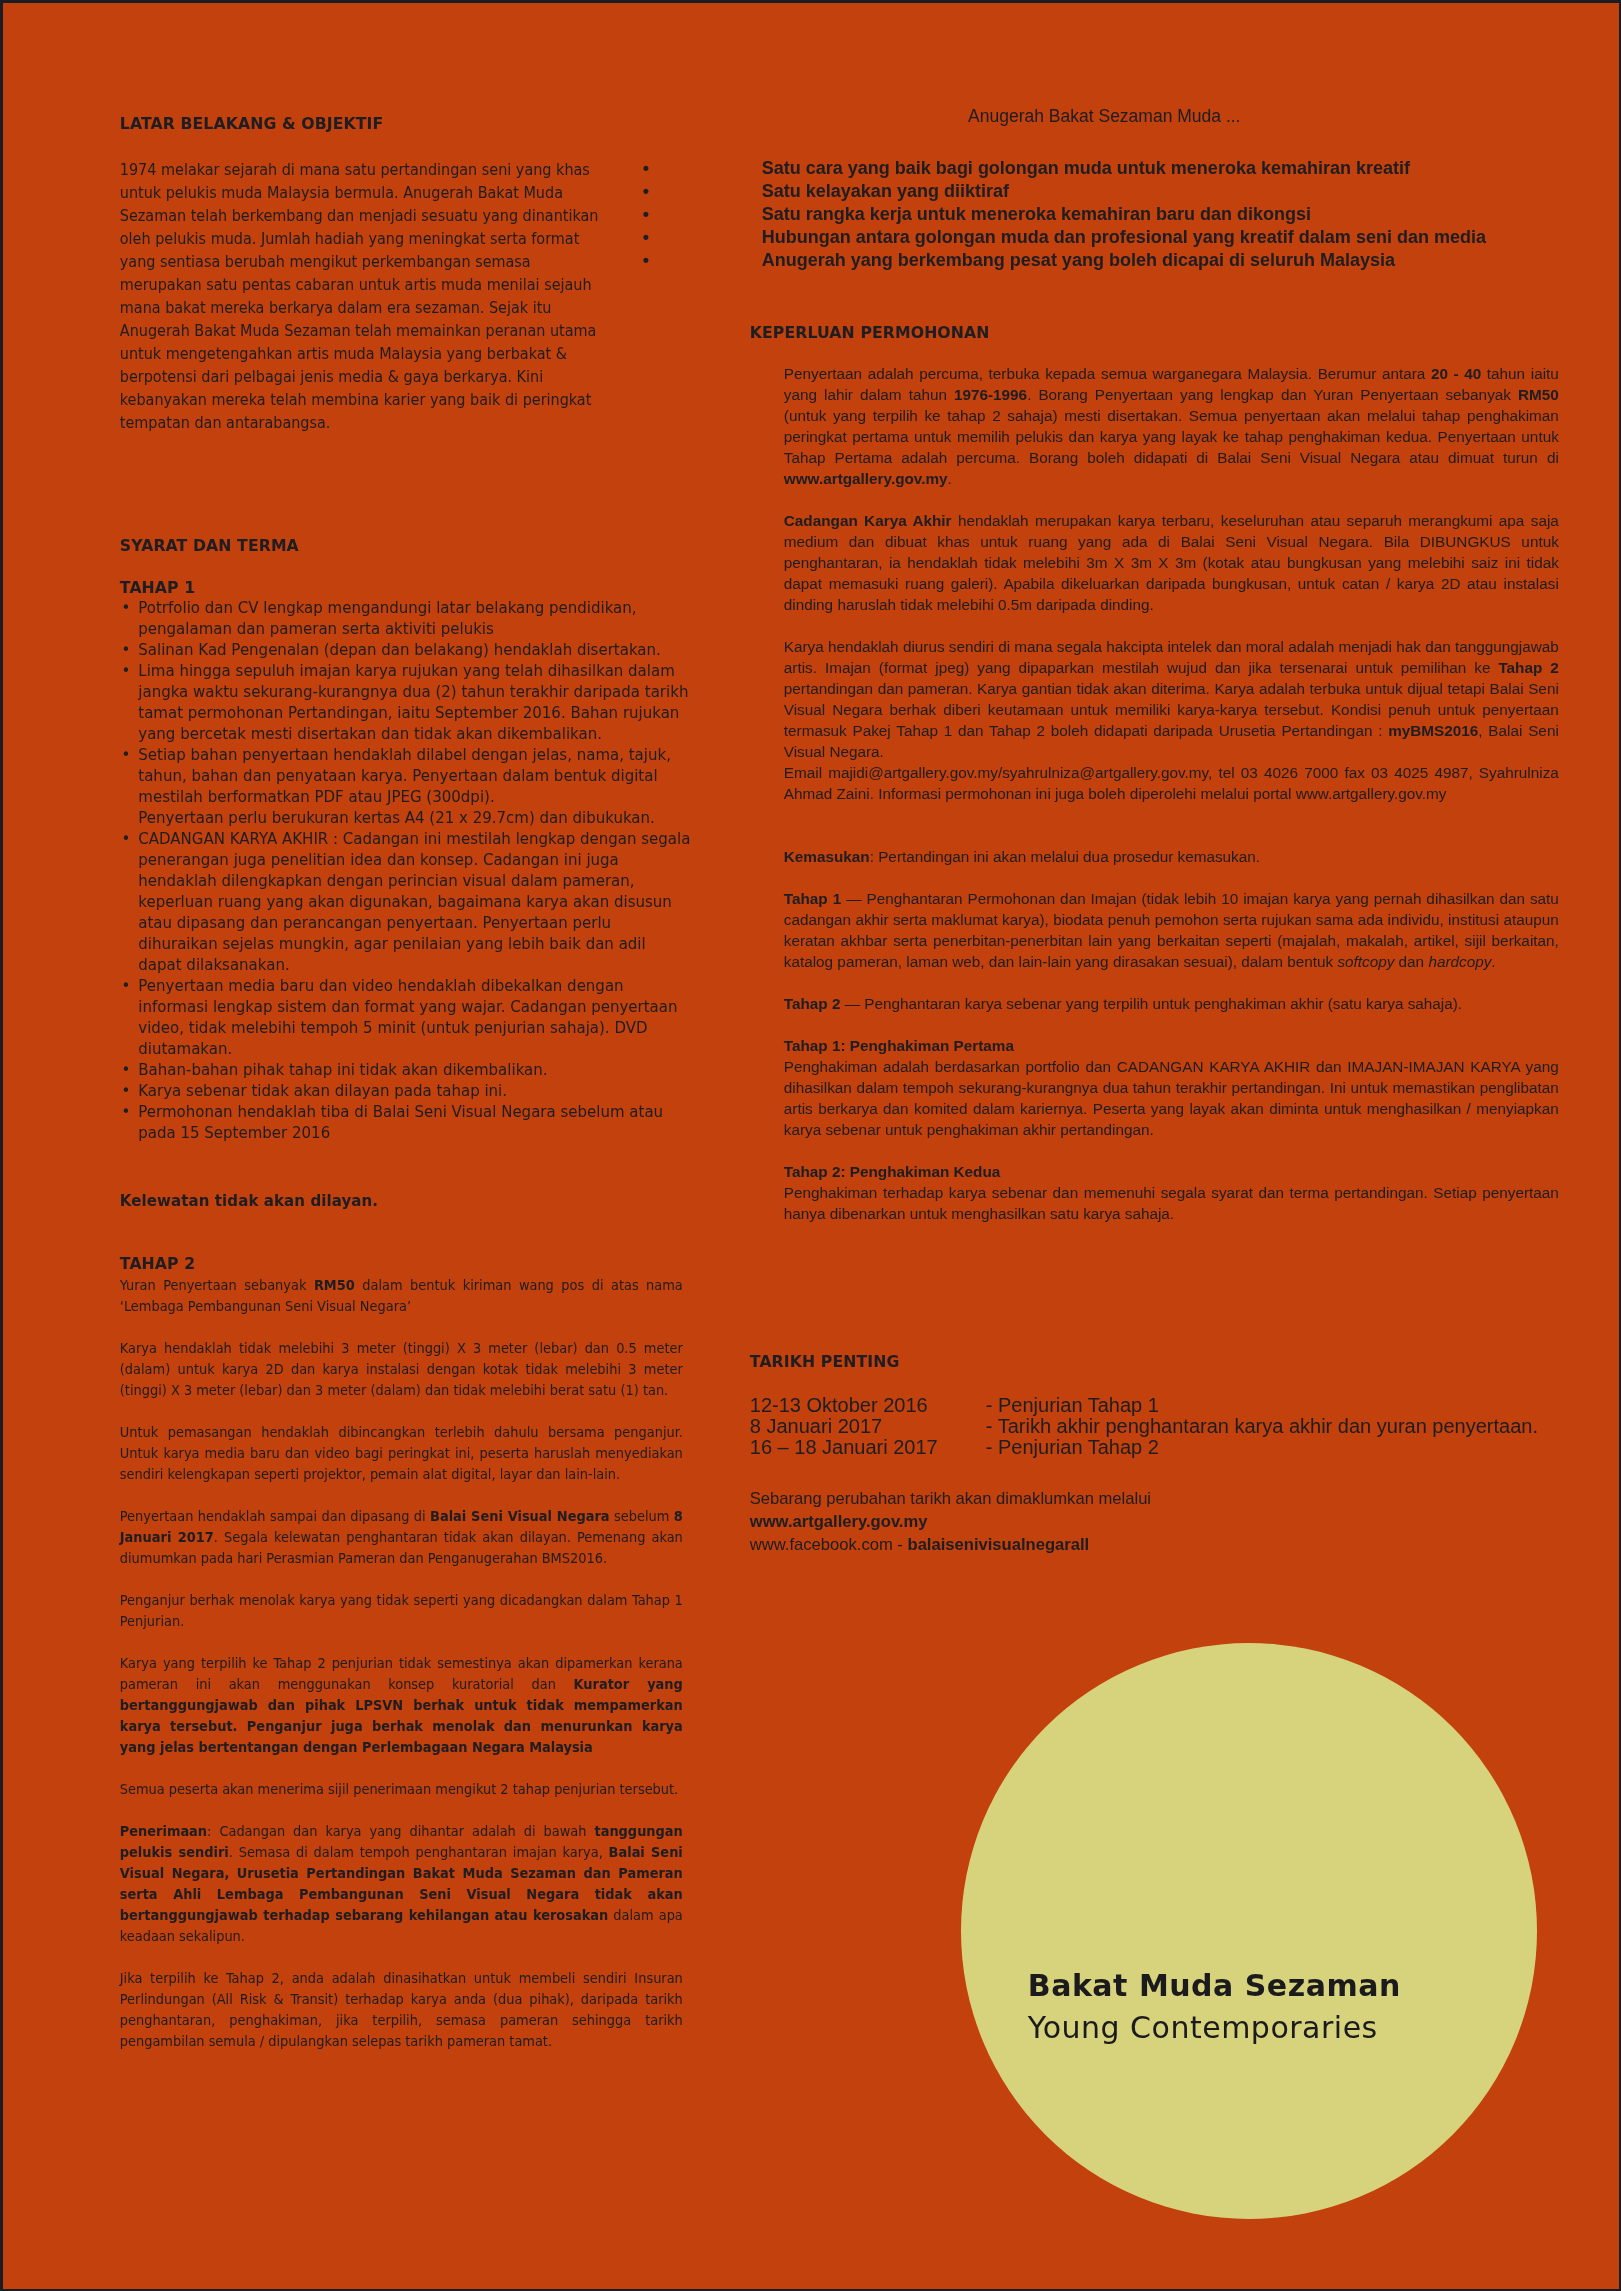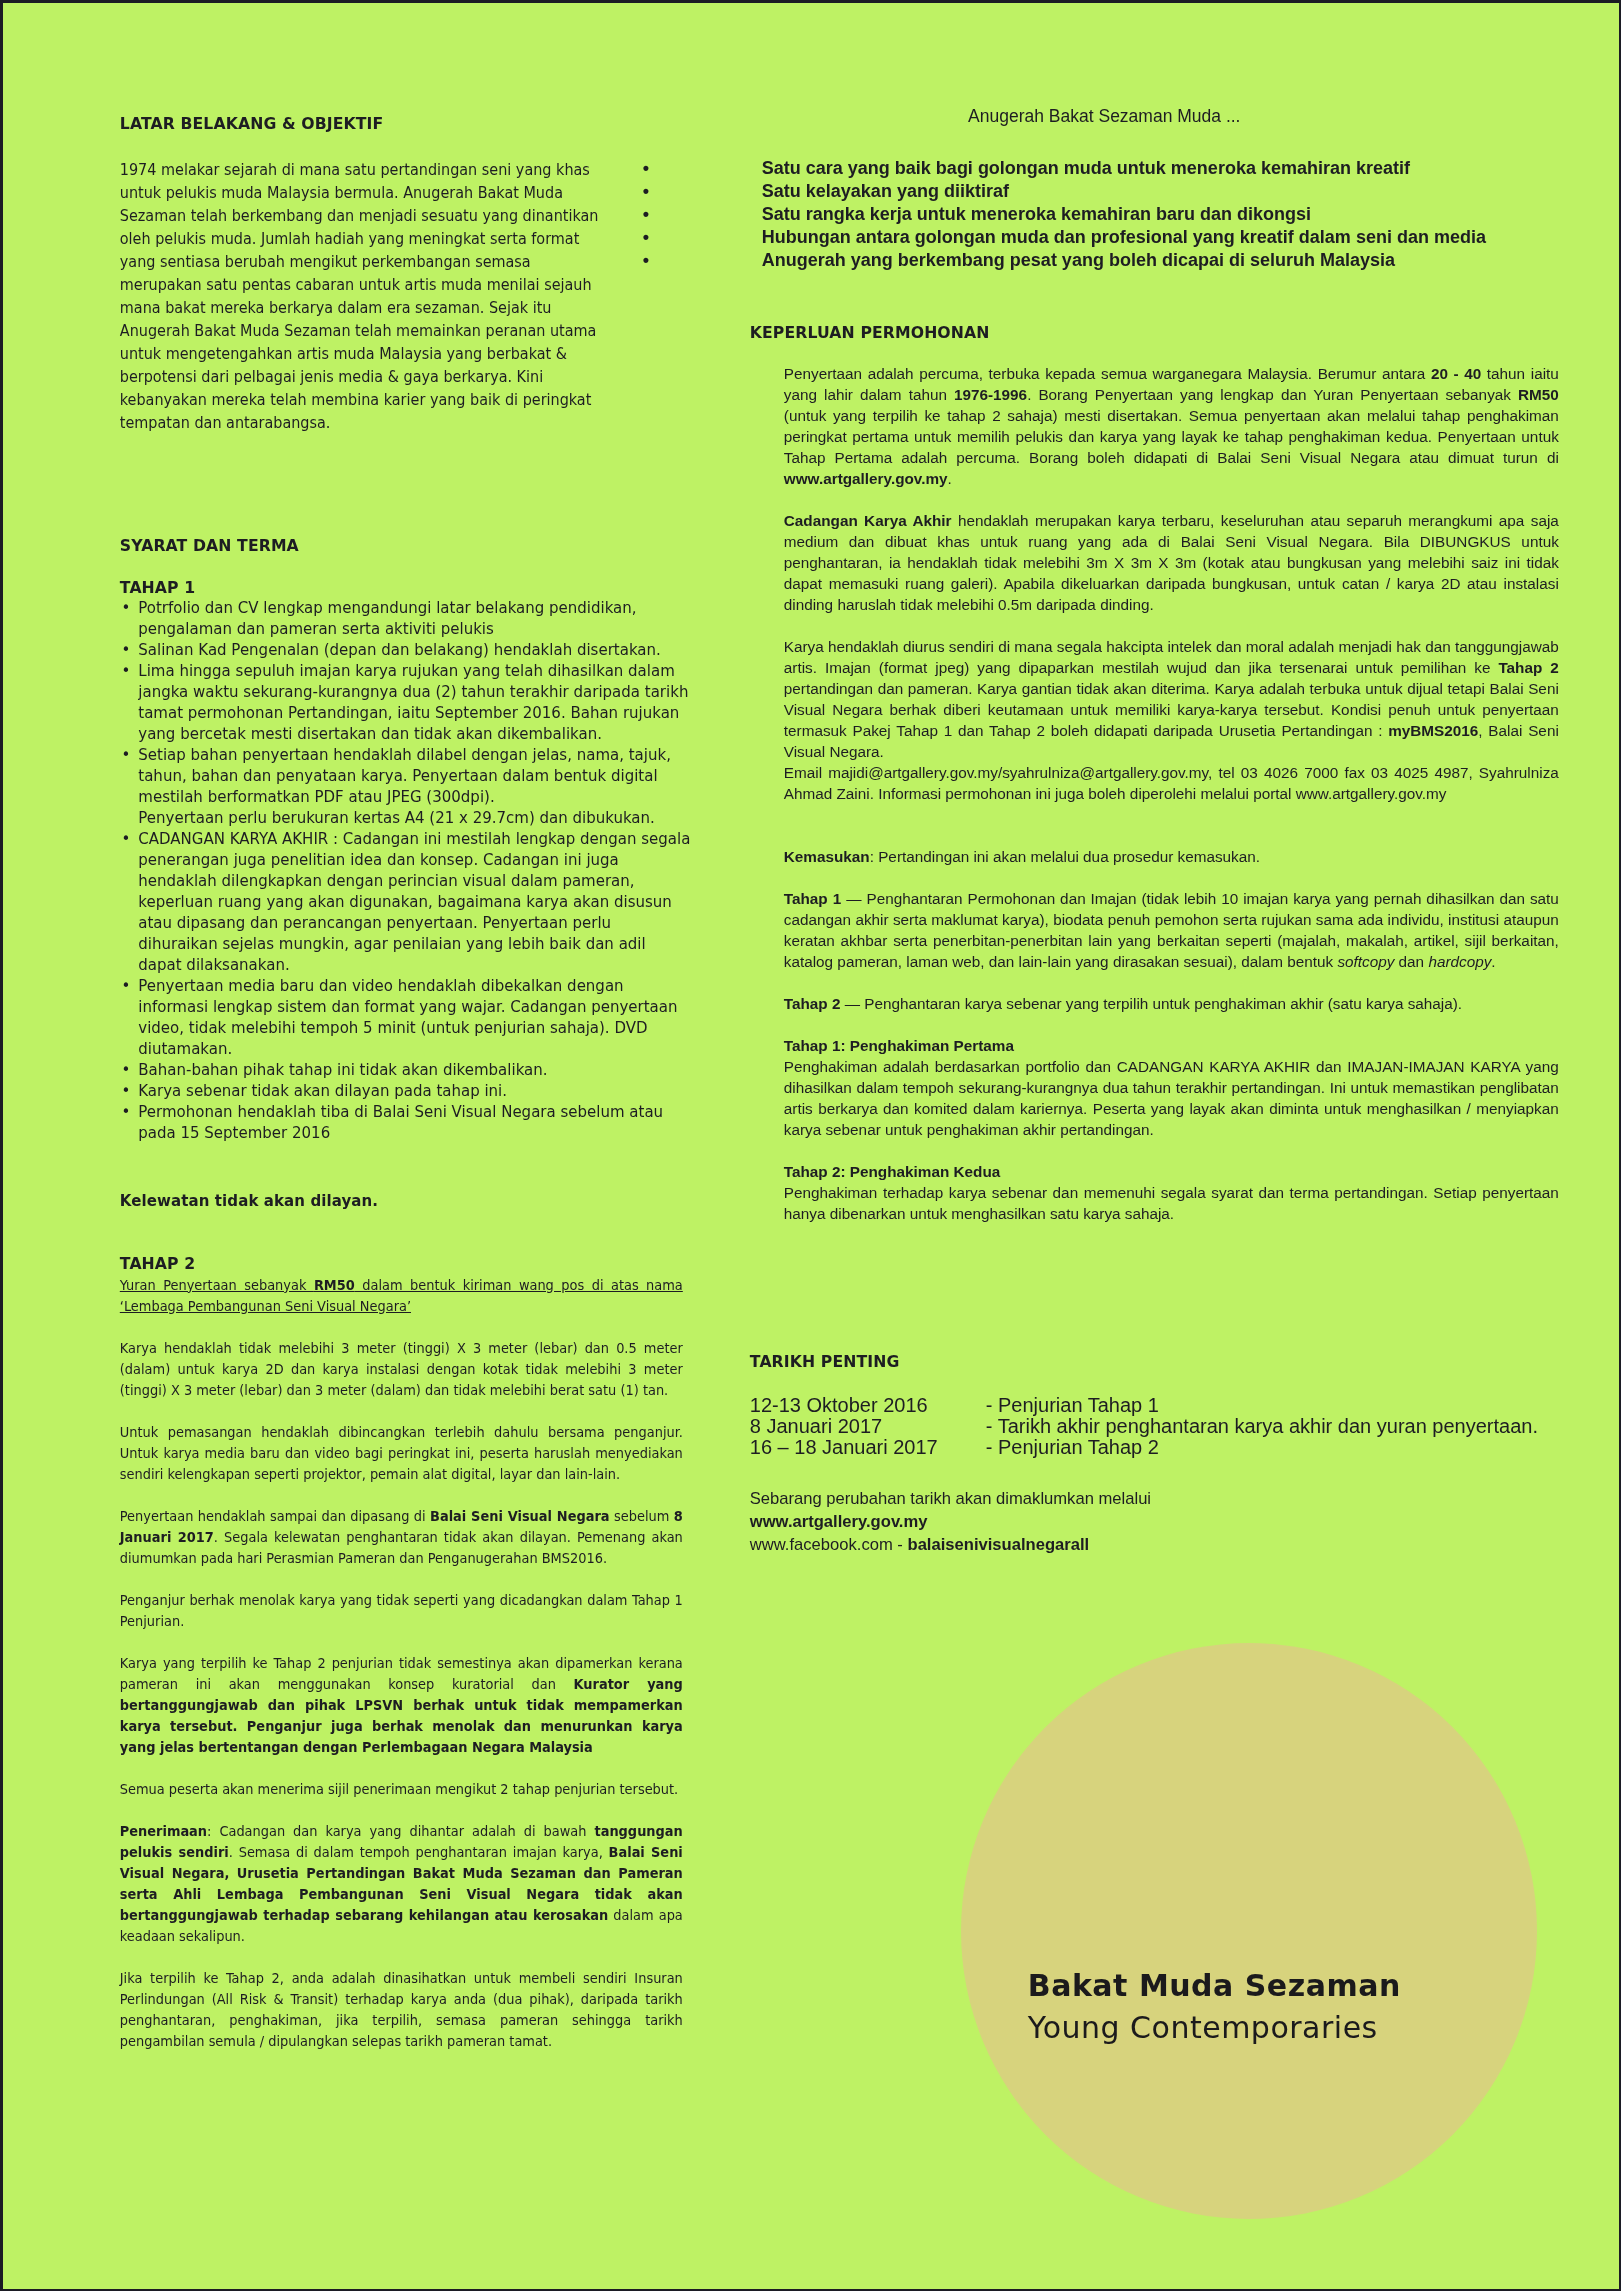--- a/index.html
+++ b/index.html
@@ -7,21 +7,21 @@
     width: 1622px; height: 2292px;
     background: #1c1c24;
     position: relative;
     overflow: hidden;
     font-family: "DejaVu Sans", "Liberation Sans", sans-serif;
     color: #1d1d22;
   }
   .page {
     position: absolute; left: 2.8px; top: 2.8px;
     width: 1616px; height: 2286px;
-    background: #bef264;
+    background: #c2410c;
   }
   .abs { position: absolute; }
   .h {
     font-weight: bold; font-size: 15.7px; letter-spacing: 0.1px;
     font-family: "DejaVu Sans", sans-serif;
   }
   .p {
     font-size: 15px; line-height: 23px;
     font-family: "Liberation Sans", sans-serif;
     font-stretch: condensed;
@@ -98,21 +98,21 @@
     <li>Bahan-bahan pihak tahap ini tidak akan dikembalikan.</li>
     <li>Karya sebenar tidak akan dilayan pada tahap ini.</li>
     <li>Permohonan hendaklah tiba di Balai Seni Visual Negara sebelum atau pada 15 September 2016</li>
   </ul>
 
   <div class="abs h" style="left:117px; top:1189px; font-size:15px;text-align:center;">Kelewatan tidak akan dilayan.</div>
 
   <div class="abs h" style="left:117px; top:1251px;">TAHAP 2</div>
 
   <div class="abs" style="left:117px; top:1272px; width:563px;">
-    <p class="p pj" style="font-family:'DejaVu Sans',sans-serif;font-size:14.4px;line-height:21px;text-decoration:underline;"><span>Yuran Penyertaan sebanyak </span><b>RM50</b><span> dalam bentuk kiriman wang pos di atas nama ‘Lembaga Pembangunan Seni Visual Negara’</span></p>
+    <p class="p pj" style="font-family:'DejaVu Sans',sans-serif;font-size:14.4px;line-height:21px;"><span>Yuran Penyertaan sebanyak </span><b>RM50</b><span> dalam bentuk kiriman wang pos di atas nama ‘Lembaga Pembangunan Seni Visual Negara’</span></p>
     <div class="sp"></div>
     <p class="p pj" style="font-family:'DejaVu Sans',sans-serif;font-size:14.4px;line-height:21px;">Karya hendaklah tidak melebihi 3 meter (tinggi) X 3 meter (lebar) dan 0.5 meter (dalam) untuk karya 2D dan karya instalasi dengan kotak tidak melebihi 3 meter (tinggi) X 3 meter (lebar) dan 3 meter (dalam) dan tidak melebihi berat satu (1) tan.</p>
     <div class="sp"></div>
     <p class="p pj" style="font-family:'DejaVu Sans',sans-serif;font-size:14.4px;line-height:21px;">Untuk pemasangan hendaklah dibincangkan terlebih dahulu bersama penganjur. Untuk karya media baru dan video bagi peringkat ini, peserta haruslah menyediakan sendiri kelengkapan seperti projektor, pemain alat digital, layar dan lain-lain.</p>
     <div class="sp"></div>
     <p class="p pj" style="font-family:'DejaVu Sans',sans-serif;font-size:14.4px;line-height:21px;"><span>Penyertaan hendaklah sampai dan dipasang di </span><b>Balai Seni Visual Negara</b><span> sebelum </span><b>8 Januari 2017</b><span>. Segala kelewatan penghantaran tidak akan dilayan. Pemenang akan diumumkan pada hari Perasmian Pameran dan Penganugerahan BMS2016.</span></p>
     <div class="sp"></div>
     <p class="p pj" style="font-family:'DejaVu Sans',sans-serif;font-size:14.4px;line-height:21px;">Penganjur berhak menolak karya yang tidak seperti yang dicadangkan dalam Tahap 1 Penjurian.</p>
     <div class="sp"></div>
     <p class="p pj" style="font-family:'DejaVu Sans',sans-serif;font-size:14.4px;line-height:21px;"><span>Karya yang terpilih ke Tahap 2 penjurian tidak semestinya akan dipamerkan kerana pameran ini akan menggunakan konsep kuratorial dan </span><b>Kurator yang bertanggungjawab dan pihak LPSVN berhak untuk tidak mempamerkan karya tersebut. Penganjur juga berhak menolak dan menurunkan karya yang jelas bertentangan dengan Perlembagaan Negara Malaysia</b></p>

